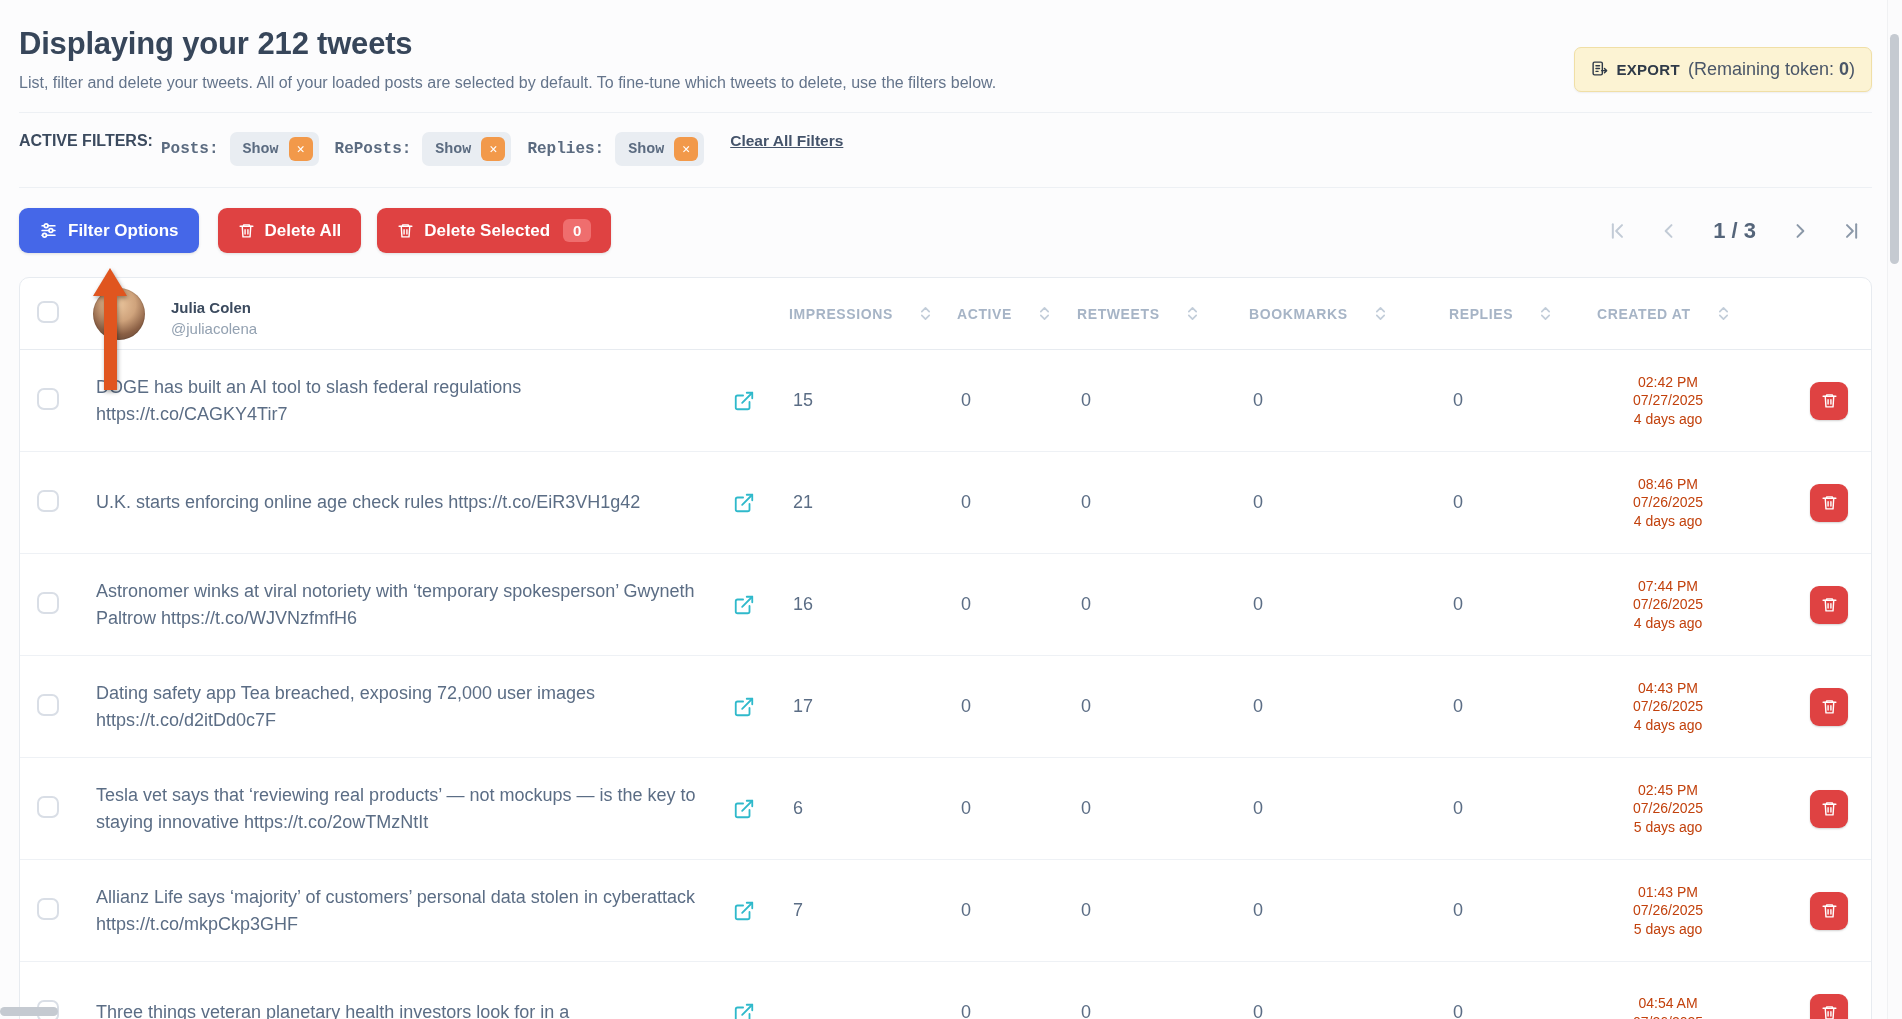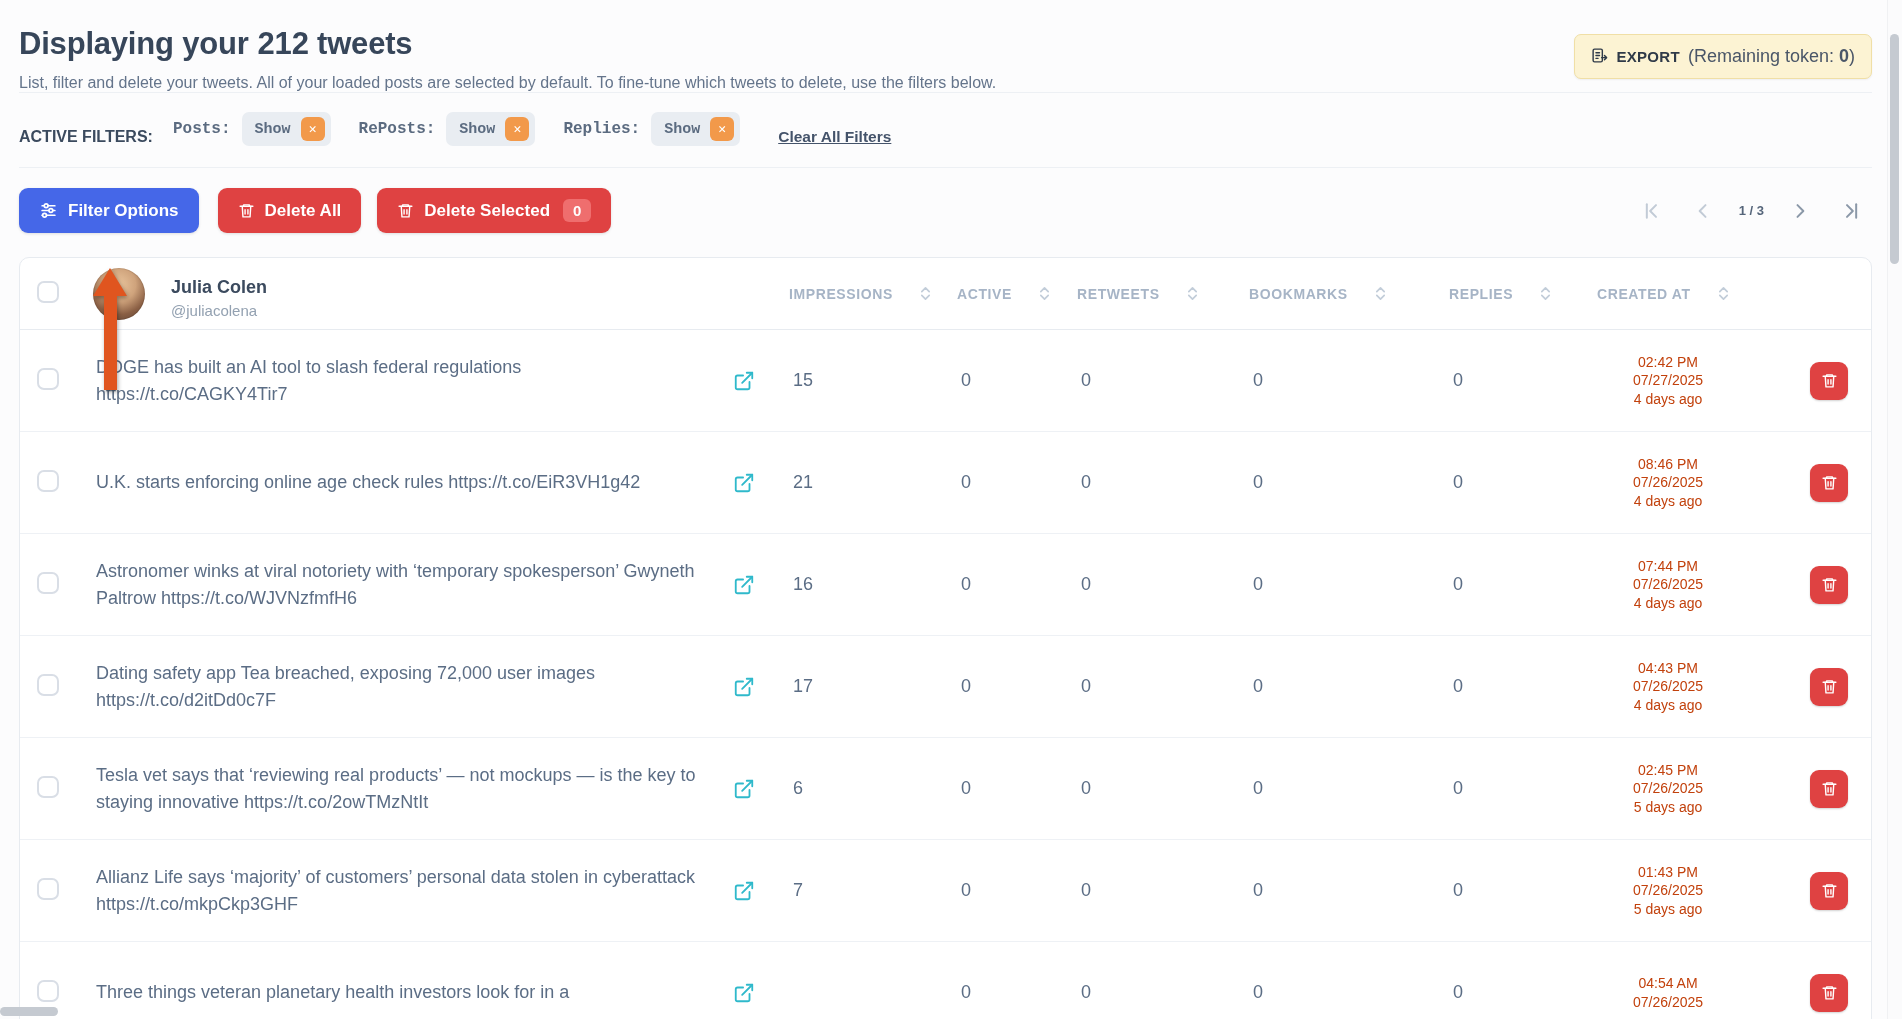--- a/index.html
+++ b/index.html
@@ -13,37 +13,37 @@
   }
   *{box-sizing:border-box;margin:0;padding:0;}
   html,body{width:1902px;height:1019px;overflow:hidden;}
   body{
     font-family:"Liberation Sans","DejaVu Sans",sans-serif;
     background:#fcfcfd;color:#3b4a5e;position:relative;
   }
   .page{padding:26px 30px 0 19px;position:relative;}
 
   
-  .page-header{display:flex;justify-content:space-between;align-items:flex-start;
-    border-bottom:1px solid #edf0f4;}
+  .page-header{display:flex;justify-content:space-between;align-items:flex-end;
+    border-bottom:1px solid #edf0f4;padding-bottom:20px;}
   h1{font-size:31px;font-weight:700;color:#37465a;margin:0 0 12px 0;letter-spacing:-0.2px;}
   h1 .title-count{font-weight:800;margin-left:9px;}
   .subtitle{font-size:16px;color:#64748b;}
   .export-btn{
     margin-top:8px;display:inline-flex;align-items:center;gap:8px;
     background:var(--export-bg);border:1px solid var(--export-border);
     border-radius:7px;padding:11px 16px;cursor:pointer;white-space:nowrap;
     font-family:inherit;box-shadow:0 1px 2px rgba(0,0,0,.06);
   }
   .export-label{font-size:15px;font-weight:800;color:#2f3a48;letter-spacing:.3px;}
   .export-rem{font-size:18px;color:#4a5668;}
   .export-rem b{font-weight:800;}
 
   
-  .filters-bar{display:flex;align-items:flex-end;gap:20px;padding:19px 0 21px;
+  .filters-bar{display:flex;align-items:flex-start;gap:8px;padding:19px 0 21px;
     border-bottom:1px solid #edf0f4;font-size:16px;}
   .filters-label{font-weight:800;color:#3b4a5e;}
   .filter-group{display:flex;align-items:center;gap:11px;margin-right:8px;font-family:Liberation Mono, monospace;}
   .filter-name{color:#5b6b80;font-weight:600;}
   .chip{display:inline-flex;align-items:center;gap:10px;background:#e9edf2;
     border-radius:7px;padding:5px 6px 5px 13px;color:#5b6b80;font-weight:600;font-size:15px;}
   .chip-x{width:24px;height:24px;border-radius:6px;background:var(--chip-x-orange);
     color:#fff;border:none;font-size:13px;font-weight:700;line-height:1;cursor:pointer;
     display:flex;align-items:center;justify-content:center;font-family:inherit;}
   .clear-filters{margin-left:10px;color:#44536a;font-weight:700;text-decoration:underline;
@@ -56,37 +56,37 @@
     border-radius:9px;padding:0 20px;font-size:17px;font-weight:700;color:#fff;
     cursor:pointer;font-family:inherit;box-shadow:0 1px 3px rgba(0,0,0,.12);}
   .btn-blue{background:var(--accent-blue);margin-right:3px;}
   .btn-red{background:var(--danger-red);}
   .btn .icon{display:flex;align-items:center;}
   .count-badge{background:#ef6e6e;border-radius:6px;padding:3px 10px;font-size:15px;
     font-weight:800;margin-left:3px;}
   .pagination{display:flex;align-items:center;gap:12px;}
   .page-btn{width:40px;height:40px;border:none;background:transparent;border-radius:8px;
     display:flex;align-items:center;justify-content:center;cursor:pointer;}
-  .page-indicator{font-size:13px;color:#55657a;font-weight:600;margin:0 4px;}
+  .page-indicator{font-size:22px;color:#55657a;font-weight:600;margin:0 12px;}
 
   
   .table{margin-top:24px;border:1px solid #e7ebf0;border-radius:10px;background:#fff;
     overflow:hidden;}
   .grid-row{display:grid;
     grid-template-columns:64px minmax(0,1fr) 56px 168px 120px 172px 200px 148px 190px 84px;
     align-items:center;}
   .thead{height:72px;border-bottom:1px solid #e7ebf0;}
   .trow{min-height:102px;border-bottom:1px solid #eef1f5;background:#fff;}
   .checkbox{display:inline-block;width:22px;height:22px;border:2px solid #d9dee6;
     border-radius:7px;background:#fff;margin-left:17px;cursor:pointer;}
   .user-cell{display:flex;align-items:center;gap:26px;padding-left:9px;}
   .avatar{width:52px;height:52px;border-radius:50%;flex:0 0 52px;
     background:radial-gradient(circle at 50% 32%,#e9c49c 0%,#cfa37c 38%,#8a5f44 68%,#5a4134 100%);
     box-shadow:inset 0 0 0 1px rgba(0,0,0,.08);}
-  .user-name{font-size:18px;font-weight:800;color:#3b4a5e;margin-top:9px;}
+  .user-name{font-size:15px;font-weight:800;color:#3b4a5e;margin-top:9px;}
   .user-handle{font-size:15px;color:#93a1b1;margin-top:4px;}
   .th{display:flex;align-items:center;gap:26px;color:#a6b4c6;font-size:14px;
     font-weight:700;letter-spacing:.6px;cursor:pointer;}
   .sort-icon{display:flex;align-items:center;}
   .c-text{padding:0 24px 0 12px;}
   .tweet-text{font-size:18px;line-height:1.45;color:#5b6d85;}
   .c-link{display:flex;align-items:center;}
   .ext-link{color:var(--link-teal);cursor:pointer;display:flex;}
   .c-num{font-size:18px;color:#5b6d85;padding-left:4px;}
   .c-date{font-size:14px;color:#c2410c;}

